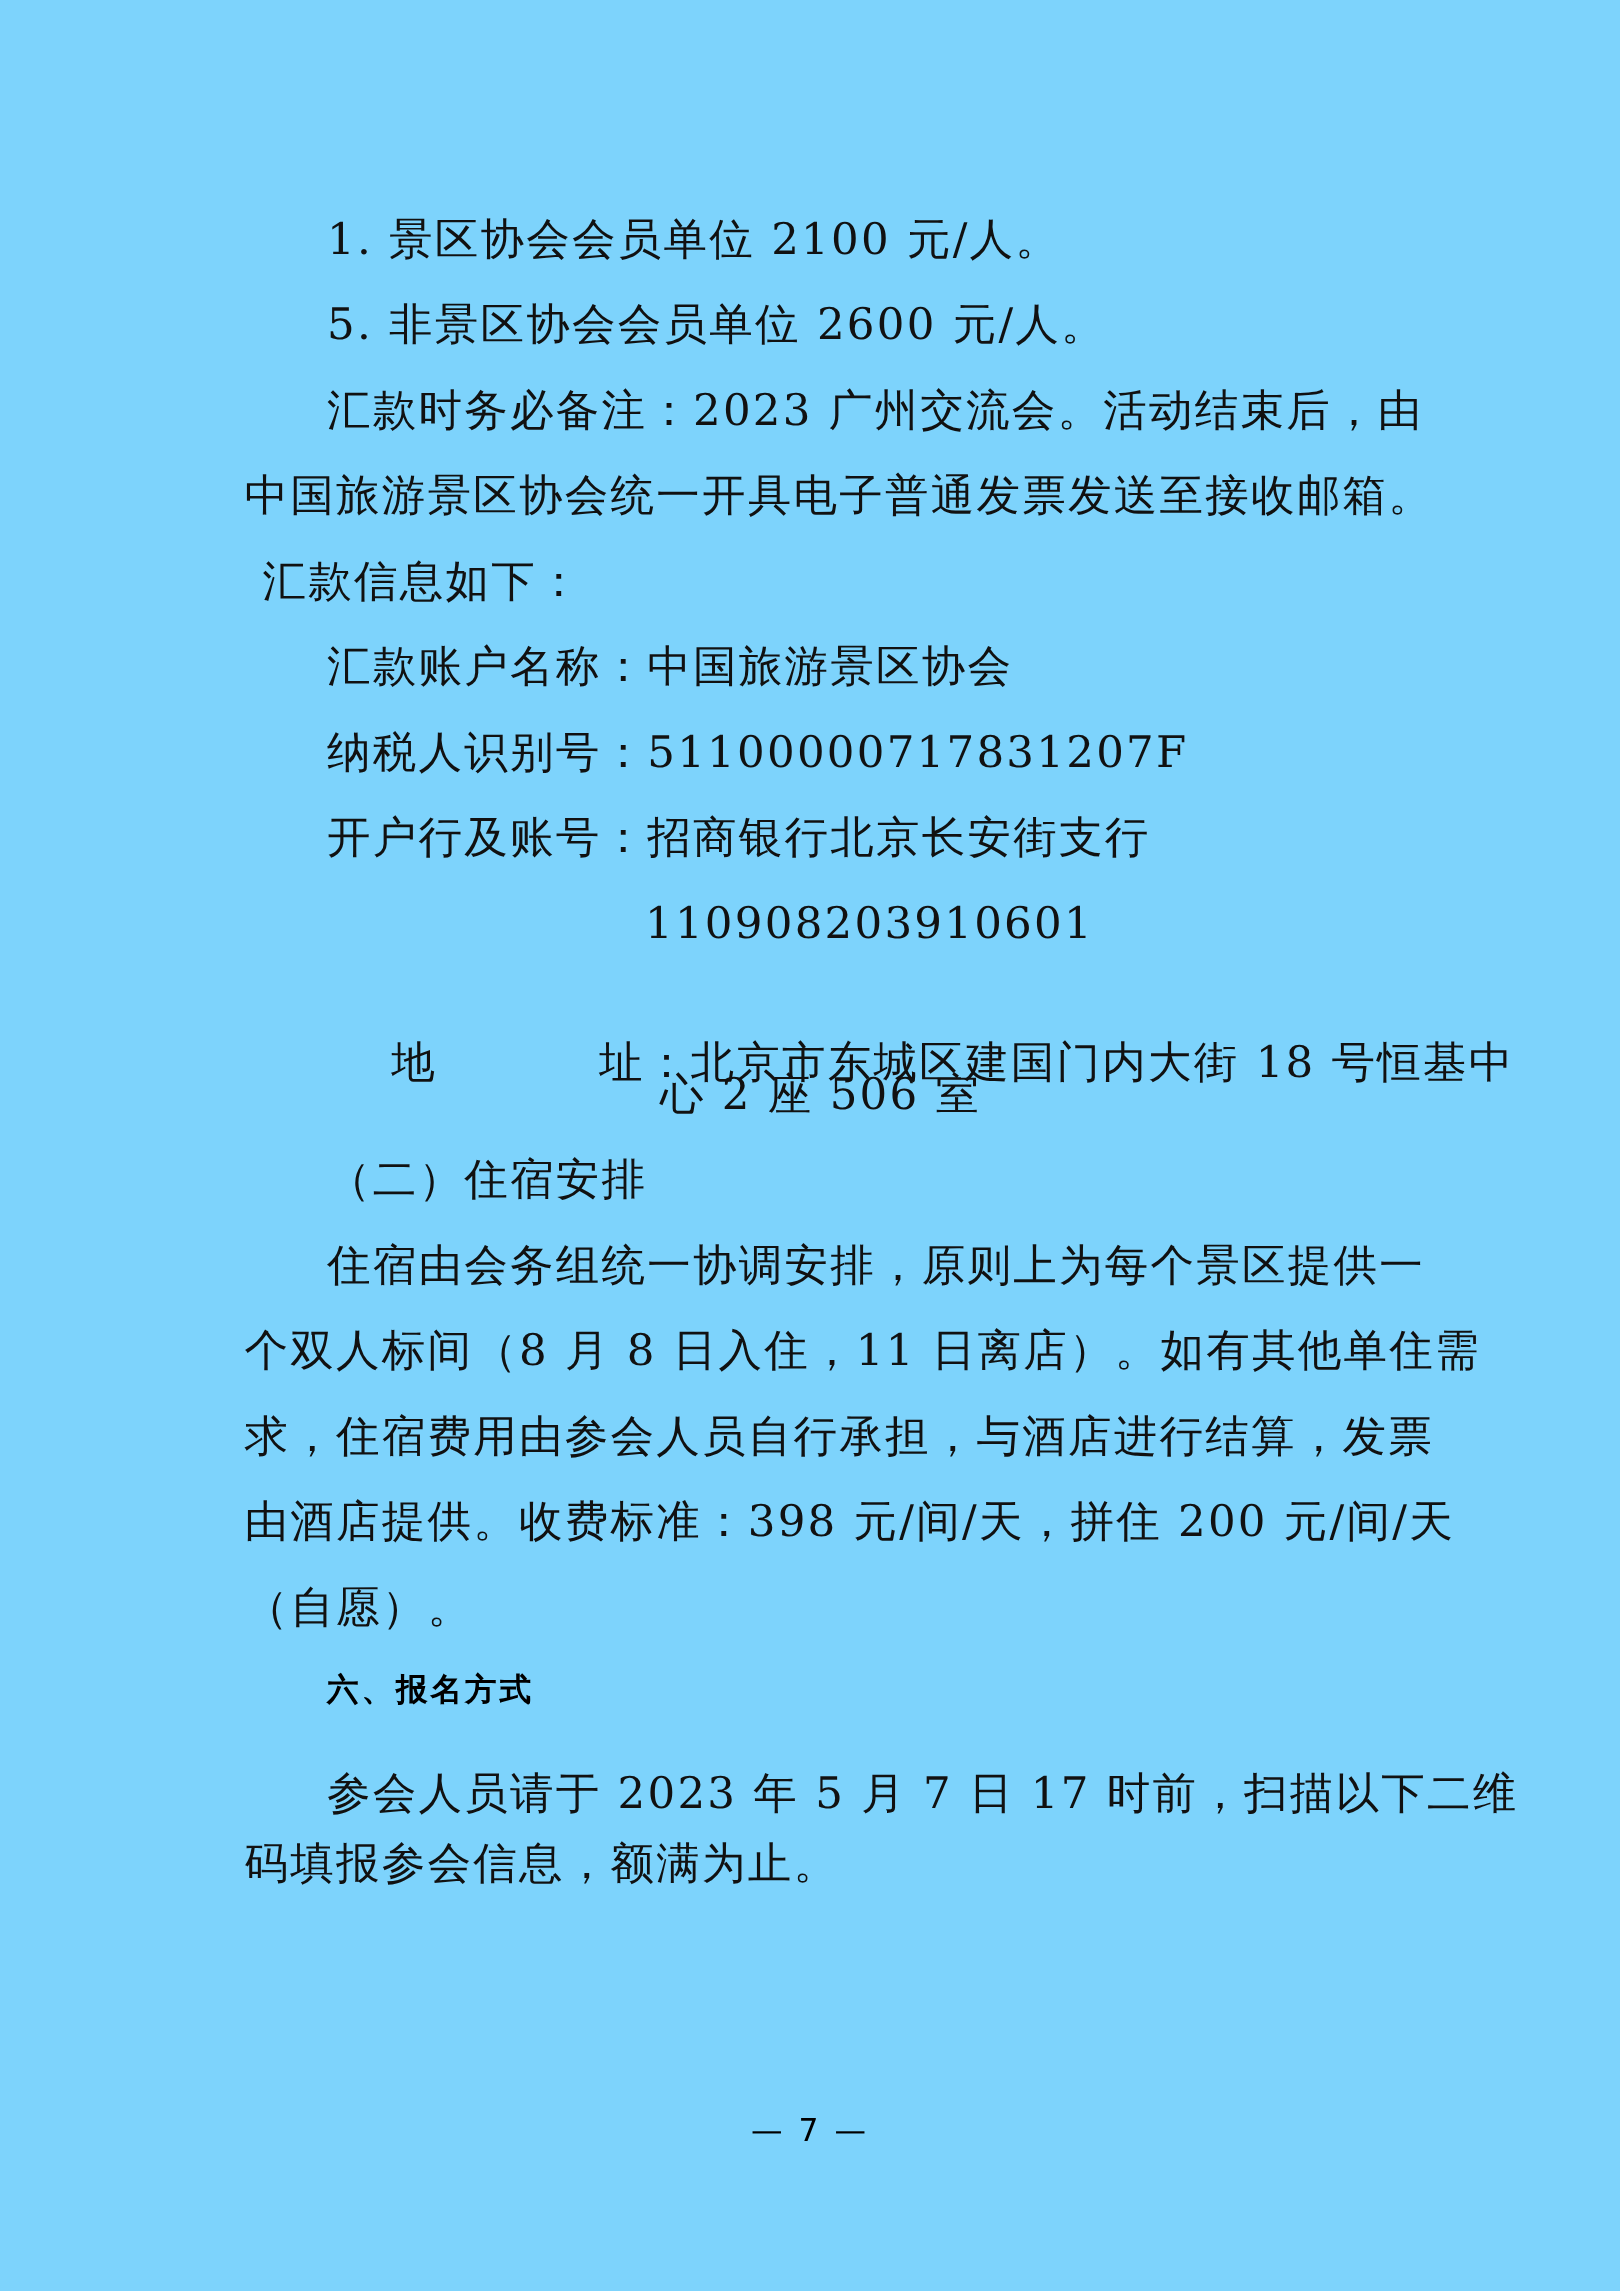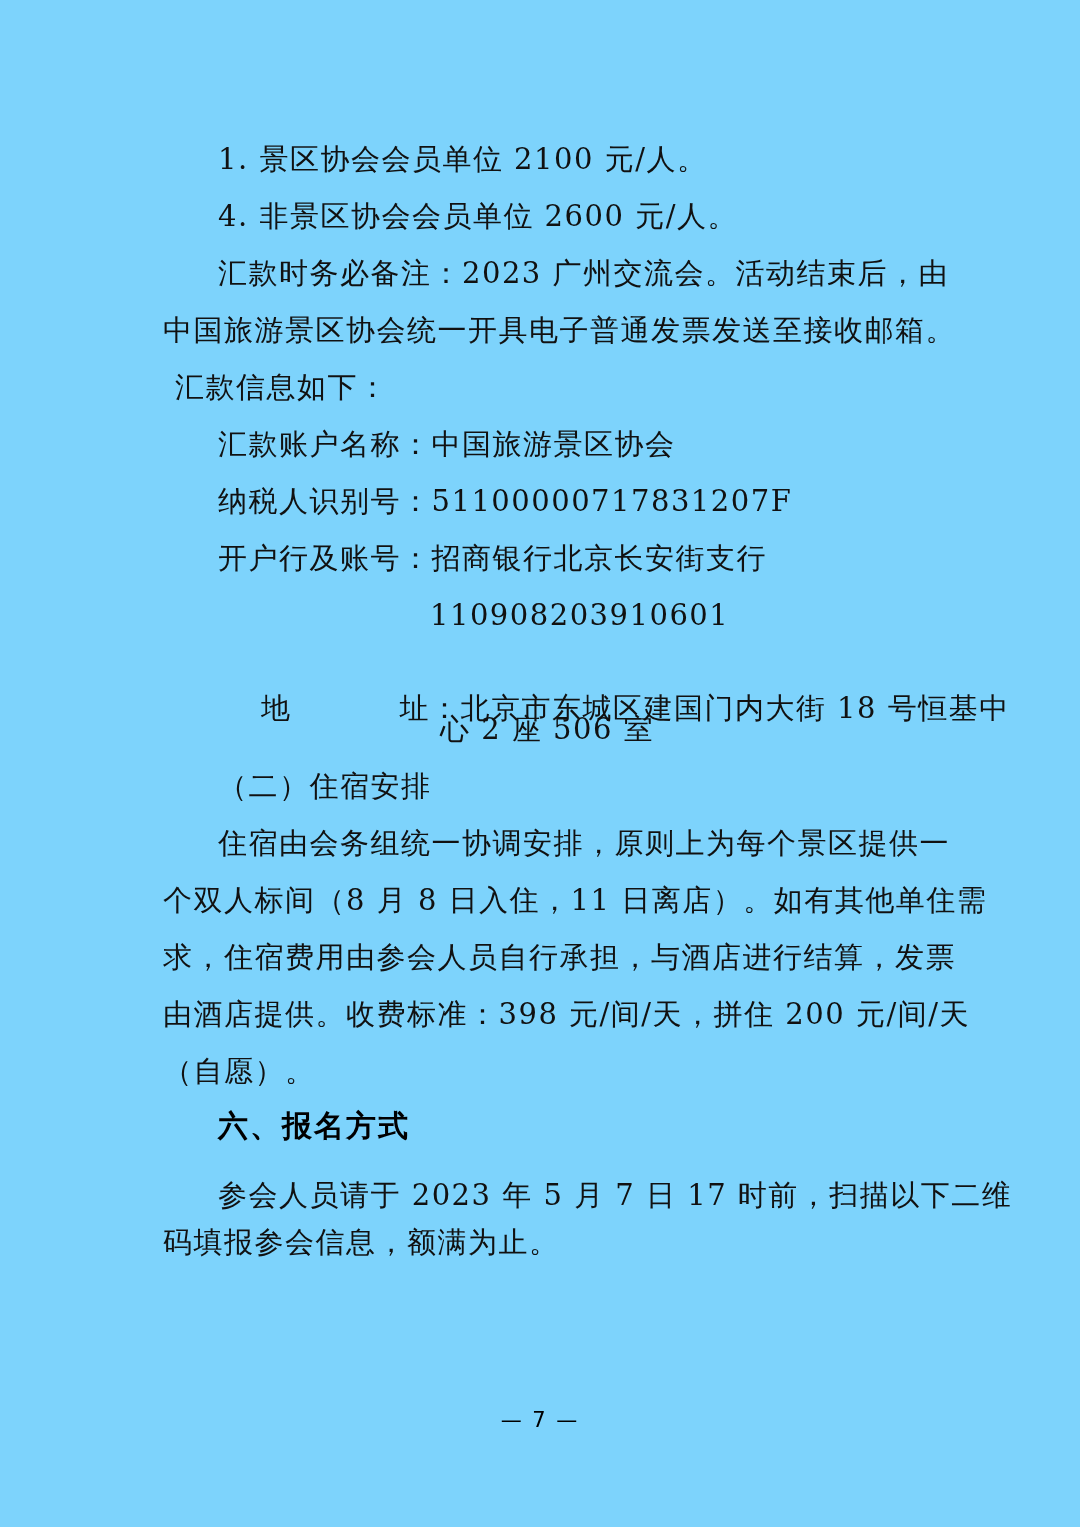--- a/index.html
+++ b/index.html
@@ -16,21 +16,21 @@
     position:absolute;
     white-space:pre;
     font-size:29px;
     line-height:36px;
     letter-spacing:1.5px;
   }
   .addr-rest{display:inline-block;}
   .h-black{
     font-family:"DejaVu Sans","Liberation Sans",sans-serif;
     font-weight:700;
-    font-size:30px;
+    font-size:21px;
     letter-spacing:2px;
     color:#000000;
   }
   .footer{
     position:absolute;
     left:0;top:1408px;width:1080px;
     text-align:center;
     font-size:21px;
     letter-spacing:2px;
     white-space:pre;
@@ -38,21 +38,21 @@
     color:#000000;
   }
 </style>
 </head>
 <body>
 
 <div class="page">
 
   <div class="line" style="left:218px;top:141px;">1. 景区协会会员单位 2100 元/人。</div>
 
-  <div class="line" style="left:218px;top:198px;">4. 非景区协会会员单位 2600 元/人。</div>
+  <div class="line" style="left:218px;top:198px;">5. 非景区协会会员单位 2600 元/人。</div>
 
   <div class="line" style="left:218px;top:255px;">汇款时务必备注：2023 广州交流会。活动结束后，由</div>
 
   <div class="line" style="left:163px;top:312px;">中国旅游景区协会统一开具电子普通发票发送至接收邮箱。</div>
 
   <div class="line" style="left:163px;top:369px;margin-left:12px;">汇款信息如下：</div>
 
   <div class="line" style="left:218px;top:426px;">汇款账户名称：中国旅游景区协会</div>
 
   <div class="line" style="left:218px;top:483px;">纳税人识别号：51100000717831207F</div>

